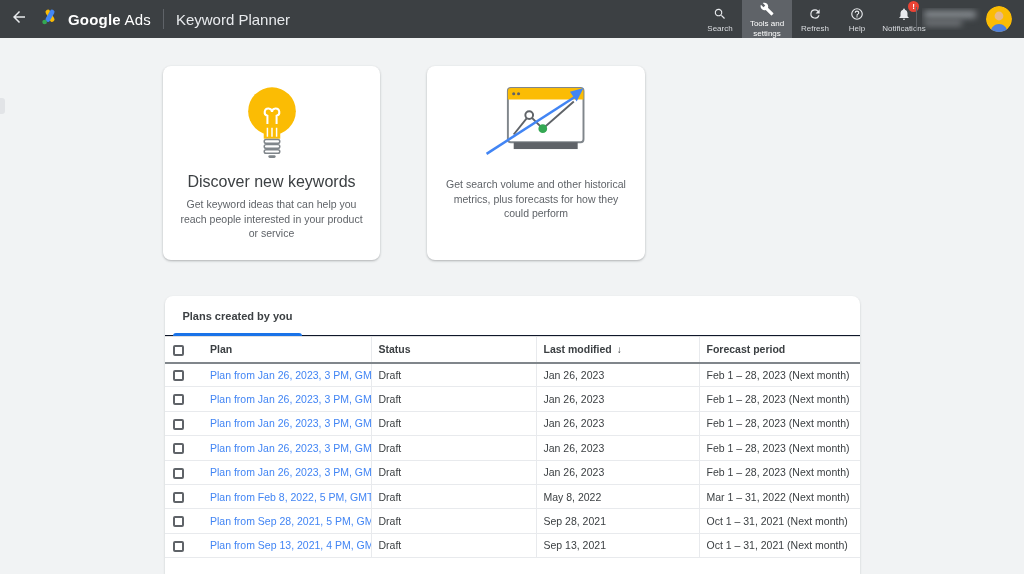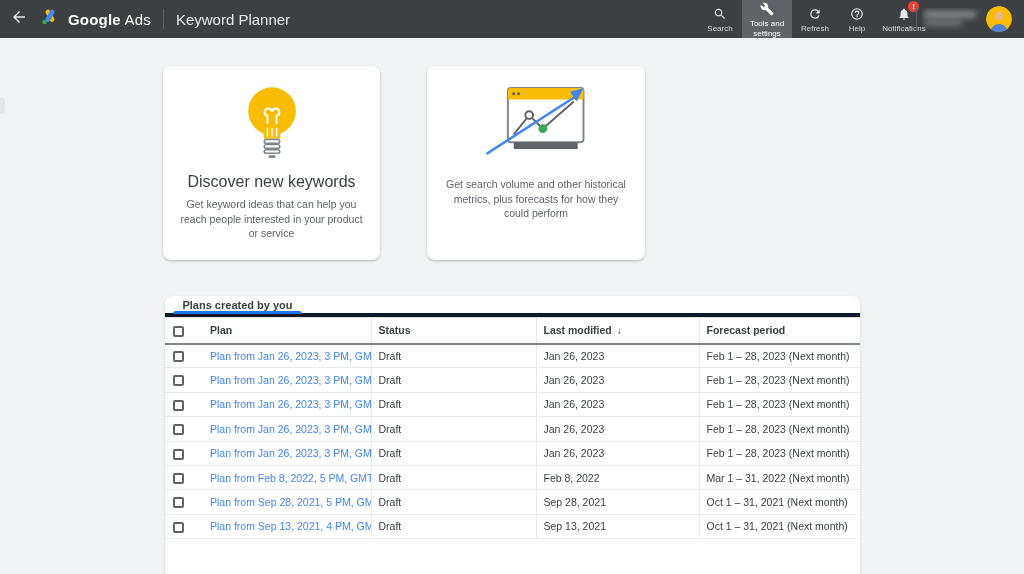--- a/index.html
+++ b/index.html
@@ -35,21 +35,21 @@
   .action-card { position:absolute; top:66px; height:194px; background:#fff; border-radius:8px; box-shadow:0 1px 2px rgba(60,64,67,.25), 0 1px 3px rgba(60,64,67,.12); display:flex; flex-direction:column; align-items:center; cursor:pointer; }
   .card-discover { left:163px; width:217px; }
   .card-forecast { left:427px; width:218px; }
   .card-icon { height:106px; display:flex; align-items:flex-end; justify-content:center; padding-bottom:4px; }
   .card-forecast .card-icon { align-items:center; padding-bottom:0; }
   .card-title { font-size:16px; color:#3c4043; text-align:center; line-height:1.25; padding:0 20px; }
   .card-desc { font-size:10.5px; color:#5f6368; text-align:center; line-height:1.4; padding:5px 17px 0 17px; }
 
   
   .panel { position:absolute; left:165px; top:296px; width:695px; height:278px; background:#fff; border-radius:8px 8px 0 0; box-shadow:0 1px 2px rgba(60,64,67,.25); overflow:hidden; }
-  .tabs-row { height:21px; border-bottom:4px solid #0f172a; display:flex; padding-left:8px; }
+  .tabs-row { height:40px; border-bottom:1px solid #0f172a; display:flex; padding-left:8px; }
   .tab { width:129px; display:flex; align-items:center; justify-content:center; font-size:11px; color:#5f6368; position:relative; cursor:pointer; }
   .tab.active { color:#3c4043; font-weight:bold; }
   .tab.active::after { content:""; position:absolute; left:0; right:0; bottom:-1px; height:3px; background:#1a73e8; border-radius:3px 3px 0 0; }
   .filter-row { height:33px; display:flex; align-items:center; position:relative; }
   .funnel { margin-left:17px; display:flex; align-items:center; cursor:pointer; }
   .add-filter { margin-left:31px; font-size:11px; color:#3c4043; cursor:pointer; }
   .columns-btn { position:absolute; right:13px; top:3px; display:flex; flex-direction:column; align-items:center; cursor:pointer; }
   .columns-btn .lbl { font-size:8.5px; color:#5f6368; margin-top:1px; }
 
   table { width:695px; border-collapse:collapse; table-layout:fixed; }
@@ -237,21 +237,21 @@
           <td class="cb-cell"><span class="checkbox"></span></td>
           <td style="padding-left: 0px;"><a class="plan-link">Plan from Jan 26, 2023, 3 PM, GMT-07:00</a></td>
           <td class="v">Draft</td>
           <td class="v">Jan 26, 2023</td>
           <td class="v">Feb 1 – 28, 2023 (Next month)</td>
         </tr>
         <tr>
           <td class="cb-cell"><span class="checkbox"></span></td>
           <td style="padding-left: 0px;"><a class="plan-link">Plan from Feb 8, 2022, 5 PM, GMT-07:00</a></td>
           <td class="v">Draft</td>
-          <td class="v">Feb 8, 2022</td>
+          <td class="v">May 8, 2022</td>
           <td class="v">Mar 1 – 31, 2022 (Next month)</td>
         </tr>
         <tr>
           <td class="cb-cell"><span class="checkbox"></span></td>
           <td style="padding-left: 0px;"><a class="plan-link">Plan from Sep 28, 2021, 5 PM, GMT-07:00</a></td>
           <td class="v">Draft</td>
           <td class="v">Sep 28, 2021</td>
           <td class="v">Oct 1 – 31, 2021 (Next month)</td>
         </tr>
         <tr>

